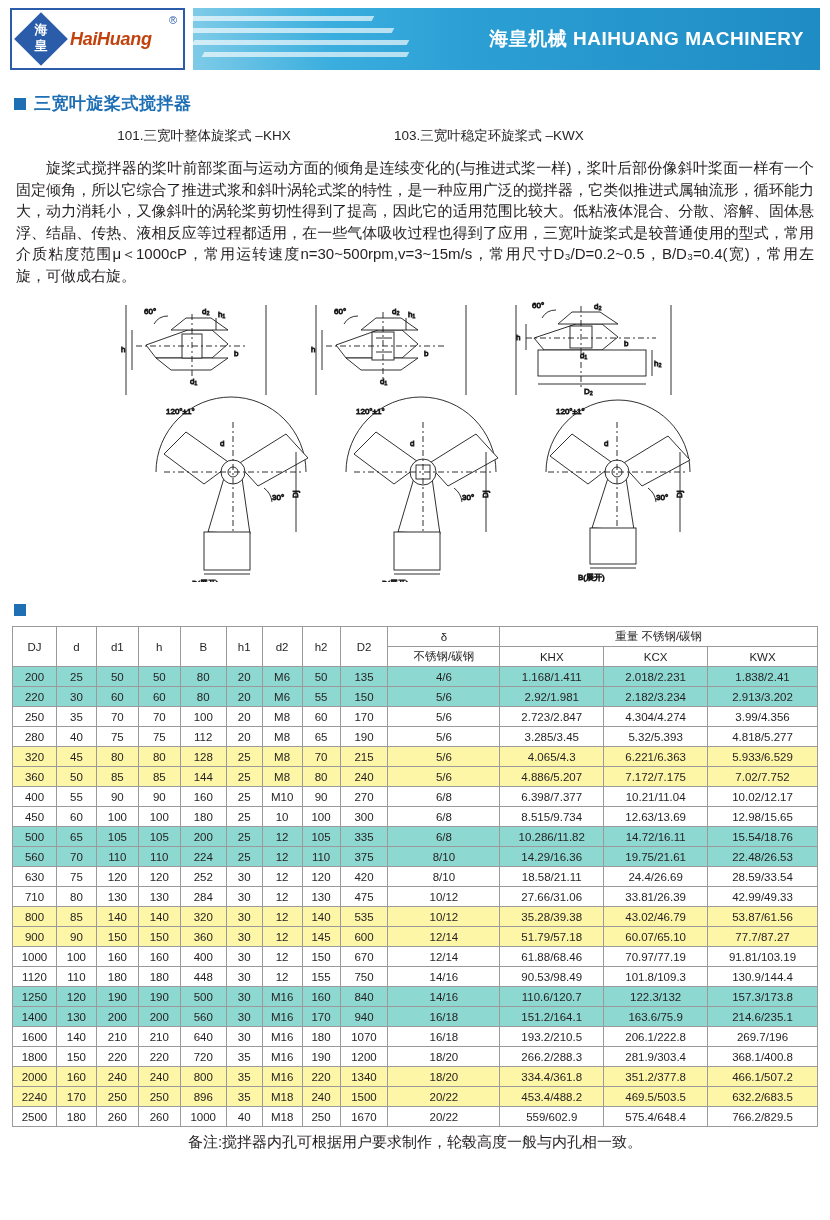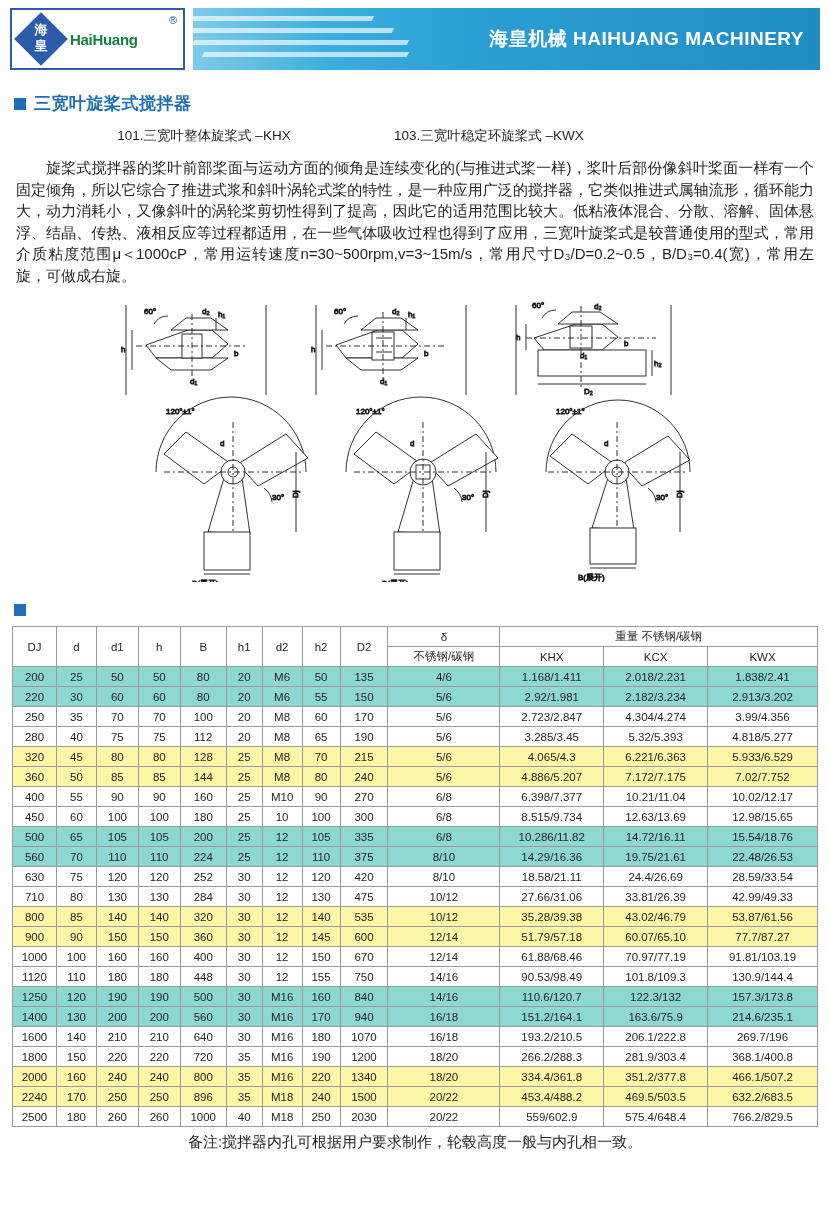--- a/index.html
+++ b/index.html
@@ -49,23 +49,24 @@
     color: #fff;
     font-family: "DejaVu Sans", sans-serif;
     font-size: 13px;
     font-weight: bold;
     line-height: 14px;
   }
   .logo-mark .ch1 { top: 7px; }
   .logo-mark .ch2 { top: 23px; }
   .logo-text {
     margin-left: 6px;
-    color: #15803d;
+    color: #c2410c;
     font-weight: bold;
-    font-size: 15px;
+    font-style: italic;
+    font-size: 18px;
     letter-spacing: -0.3px;
   }
   .logo-r {
     position: absolute;
     right: 6px; top: 4px;
     font-size: 11px;
     color: #2a5caa;
   }
   .header-bar {
     flex: 1;
@@ -712,21 +713,21 @@
         </tr>
         <tr class="white">
           <td>2500</td>
           <td>180</td>
           <td>260</td>
           <td>260</td>
           <td>1000</td>
           <td>40</td>
           <td>M18</td>
           <td>250</td>
-          <td>2030</td>
+          <td>1670</td>
           <td>20/22</td>
           <td>559/602.9</td>
           <td>575.4/648.4</td>
           <td>766.2/829.5</td>
         </tr>
       </tbody>
   </table>
 </div>
 
 <div class="note">备注:搅拌器内孔可根据用户要求制作，轮毂高度一般与内孔相一致。</div>

